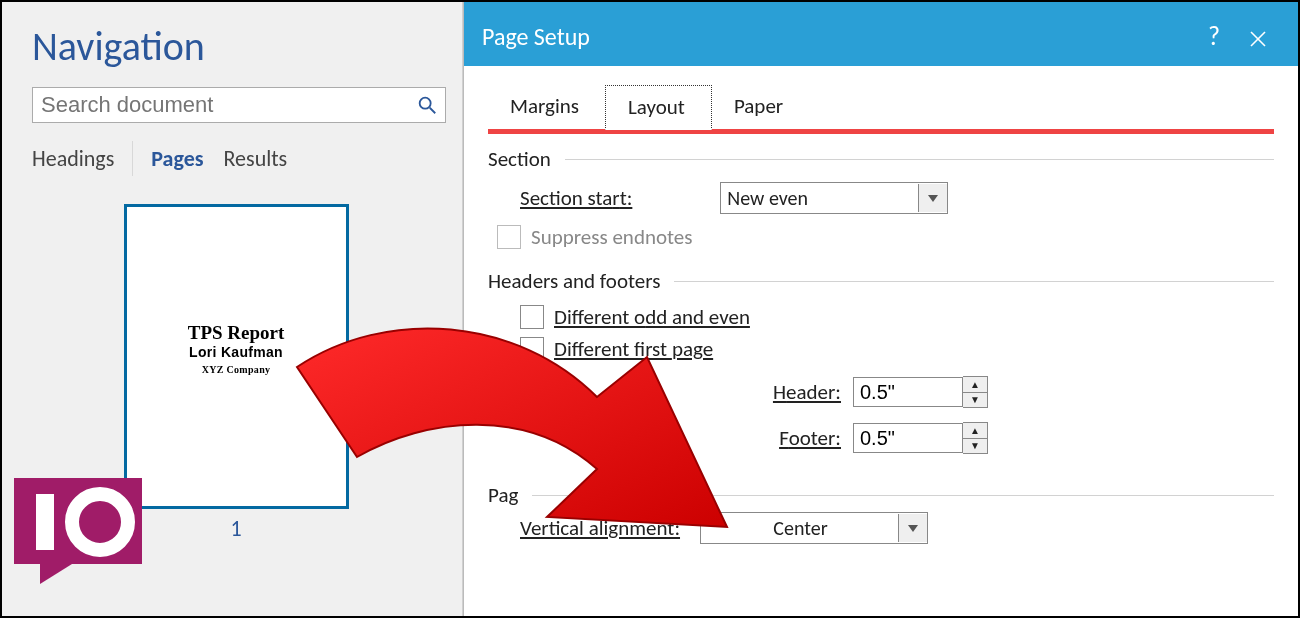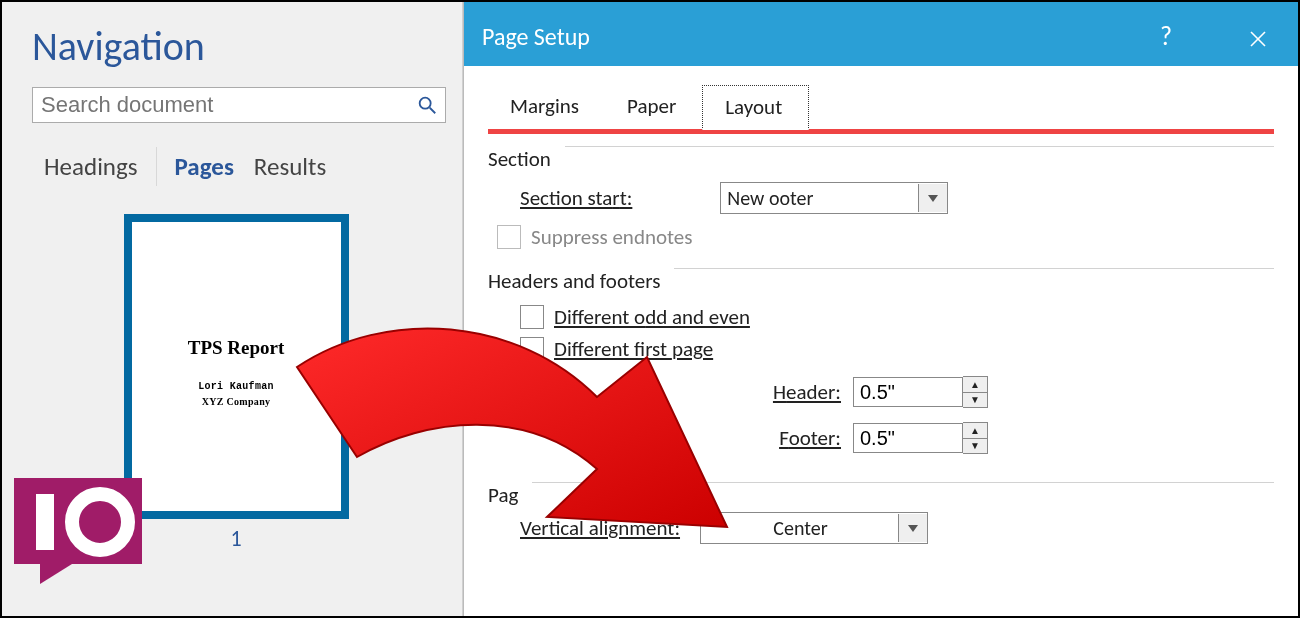--- a/index.html
+++ b/index.html
@@ -36,21 +36,21 @@
     color: #2b579a;
     font-weight: 300;
     margin: 8px 0 16px 6px;
   }
   .search-wrap {
     border: 1px solid #ababab;
     background: #fff;
     height: 34px;
     display: flex;
     align-items: center;
-    margin: 0 0 24px 6px;
+    margin: 0 0 18px 6px;
     padding-left: 6px;
   }
   .search-input {
     flex: 1;
     border: none;
     outline: none;
     font-size: 22px;
     color: #6a6a6a;
     background: transparent;
   }
@@ -59,22 +59,22 @@
     height: 28px;
     margin-right: 4px;
     color: #2b579a;
     display: flex;
     align-items: center;
     justify-content: center;
   }
   .nav-tabs {
     display: flex;
     gap: 16px;
-    margin-left: 16px;
-    font-size: 25px;
+    margin-left: 4px;
+    font-size: 22px;
   }
   .nav-tab {
     color: #444;
     position: relative;
     padding: 4px 2px;
     cursor: pointer;
   }
   .nav-tab.sel {
     color: #2b579a;
     font-weight: 600;
@@ -83,36 +83,36 @@
     width: 1px;
     background: #d8d8d8;
   }
   .thumb-area {
     position: relative;
     margin-top: 28px;
     display: flex;
     justify-content: center;
   }
   .thumb-box {
-    border: 8px solid #0369a1;
+    border: 3px solid #0369a1;
     background: #fff;
     width: 225px;
     height: 305px;
     position: relative;
     box-sizing: border-box;
   }
   .thumb-inner {
     position: absolute;
     top: 115px;
     left: 0;
     right: 0;
     text-align: center;
   }
   .thumb-t1 { font-weight: bold; font-size: 19px; font-family: "Times New Roman", serif;}
-  .thumb-t2 { font-weight: bold; font-size: 10px; font-family: Liberation Mono, monospace; margin-top: 22px; letter-spacing:0.3px;}
+  .thumb-t2 { font-weight: bold; font-size: 14px; font-family: Liberation Sans, sans-serif; letter-spacing:0.3px;}
   .thumb-t3 { font-weight: bold; font-size: 10px; font-family: "Times New Roman", serif; margin-top: 4px; letter-spacing:0.3px;}
   .thumb-num {
     text-align: center;
     font-size: 22px;
     color: #2b579a;
     margin-top: 6px;
   }
   .thumb-wrap { display:flex; flex-direction:column; align-items:center; }
 
   
@@ -128,21 +128,20 @@
   }
   .dlg-titlebar {
     background: #2a9fd6;
     color: #fff;
     height: 60px;
     display: flex;
     align-items: center;
     padding: 0 18px;
     font-size: 24px;
     border-top: 4px solid #2a9fd6;
-    gap: 48px;
   }
   .dlg-title { flex:1; }
   .dlg-help {
     width: 44px;
     text-align: center;
     font-size: 26px;
     cursor: pointer;
   }
   .dlg-close {
     width: 44px;
@@ -169,20 +168,21 @@
     position: relative;
     top: 1px;
   }
   .dlg-tab.sel {
     border: 1px dotted #333;
     border-bottom: 2px solid #fff;
     background: #fff;
   }
   .group-title-row {
     display: flex;
+    align-items: center;
     font-size: 21px;
     margin-top: 6px;
   }
   .group-title-row .line {
     flex: 1;
     height: 1px;
     background: #d2d2d2;
     margin-left: 14px;
   }
   .row {
@@ -317,35 +317,35 @@
         <line x1="3" y1="3" x2="17" y2="17"></line>
         <line x1="17" y1="3" x2="3" y2="17"></line>
       </svg>
     </div>
   </div>
 
   <div class="dlg-body">
 
     <div class="dlg-tabs">
       <div class="dlg-tab">Margins</div>
+      <div class="dlg-tab sel">Layout</div>
       <div class="dlg-tab">Paper</div>
-      <div class="dlg-tab sel">Layout</div>
     </div>
 
     <div class="group-title-row">
       <span>Section</span>
       <span class="line"></span>
     </div>
 
     <div class="row indented">
       <span class="lbl">
         <span>Section sta</span><span class="underline-letter">r</span><span>t:</span>
       </span>
       <span class="combo" style="width:220px; margin-left:88px;">
-        <span class="combo-text">New ooter</span>
+        <span class="combo-text">New even</span>
         <span class="combo-btn">
           <svg width="12" height="10" viewBox="0 0 12 10" fill="#555">
                 <polygon points="1,2 11,2 6,9"></polygon>
               </svg>
         </span>
       </span>
     </div>
 
     <div class="row indented gray">
       <span class="cb" style="border-color:#bbb;"></span>

